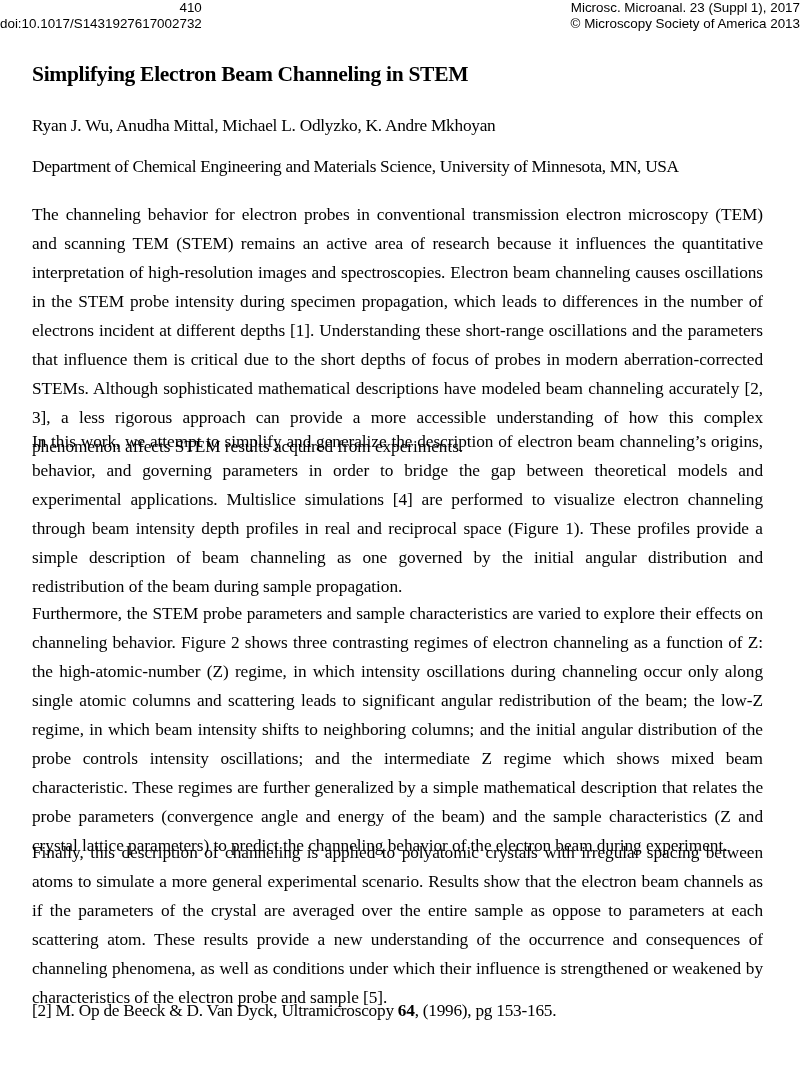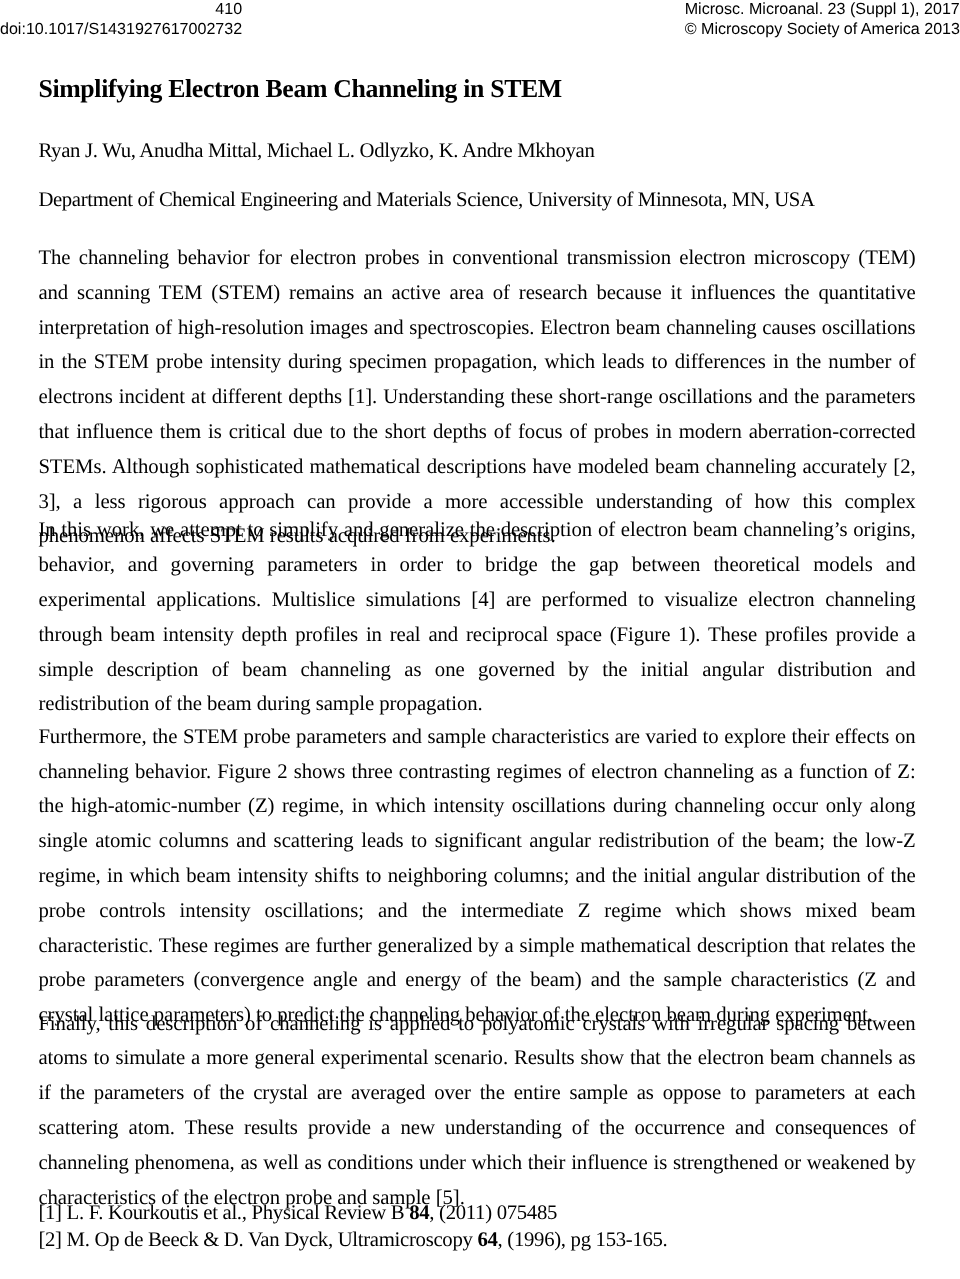--- a/index.html
+++ b/index.html
@@ -5,21 +5,21 @@
   html, body { margin: 0; padding: 0; background: #ffffff; }
   body {
     width: 800px; height: 1066px; position: relative; overflow: hidden;
     color: #000;
   }
   .hdr {
     position: absolute; top: 0; font-family: "Liberation Sans", sans-serif;
     font-size: 13.4px; line-height: 16px;
   }
   .hdr-left { left: 0; text-align: right; }
-  .hdr-right { right: 0; }
+  .hdr-right { right: 0; text-align: right; }
   .serif { font-family: "Liberation Serif", serif; }
   .title {
     position: absolute; left: 32px; top: 62px; font-weight: bold;
     font-size: 21.5px; letter-spacing: -0.3px;
   }
   .authors {
     position: absolute; left: 32px; top: 116px; font-size: 17.3px; letter-spacing: -0.25px;
   }
   .affil {
     position: absolute; left: 32px; top: 157px; font-size: 17.3px; letter-spacing: -0.3px; white-space: nowrap;
@@ -61,15 +61,14 @@
   <p class="p">In this work, we attempt to simplify and generalize the description of electron beam channeling’s origins, behavior, and governing parameters in order to bridge the gap between theoretical models and experimental applications. Multislice simulations [4] are performed to visualize electron channeling through beam intensity depth profiles in real and reciprocal space (Figure 1). These profiles provide a simple description of beam channeling as one governed by the initial angular distribution and redistribution of the beam during sample propagation.</p>
 </div>
 <div class="body-text serif p3">
   <p class="p">Furthermore, the STEM probe parameters and sample characteristics are varied to explore their effects on channeling behavior. Figure 2 shows three contrasting regimes of electron channeling as a function of Z: the high-atomic-number (Z) regime, in which intensity oscillations during channeling occur only along single atomic columns and scattering leads to significant angular redistribution of the beam; the low-Z regime, in which beam intensity shifts to neighboring columns; and the initial angular distribution of the probe controls intensity oscillations; and the intermediate Z regime which shows mixed beam characteristic. These regimes are further generalized by a simple mathematical description that relates the probe parameters (convergence angle and energy of the beam) and the sample characteristics (Z and crystal lattice parameters) to predict the channeling behavior of the electron beam during experiment.</p>
 </div>
 <div class="body-text serif p4">
   <p class="p">Finally, this description of channeling is applied to polyatomic crystals with irregular spacing between atoms to simulate a more general experimental scenario. Results show that the electron beam channels as if the parameters of the crystal are averaged over the entire sample as oppose to parameters at each scattering atom. These results provide a new understanding of the occurrence and consequences of channeling phenomena, as well as conditions under which their influence is strengthened or weakened by characteristics of the electron probe and sample [5].</p>
 </div>
 
 <div class="refs serif">
-  <div class="ref-item"><span>[1] L. F. Kourkoutis et al., Physical Review B </span><b>84</b><span>, (2011) 075485</span></div>
   <div class="ref-item"><span>[2] M. Op de Beeck &amp; D. Van Dyck, Ultramicroscopy </span><b>64</b><span>, (1996), pg 153-165.</span></div>
 </div>
 
 </body></html>

